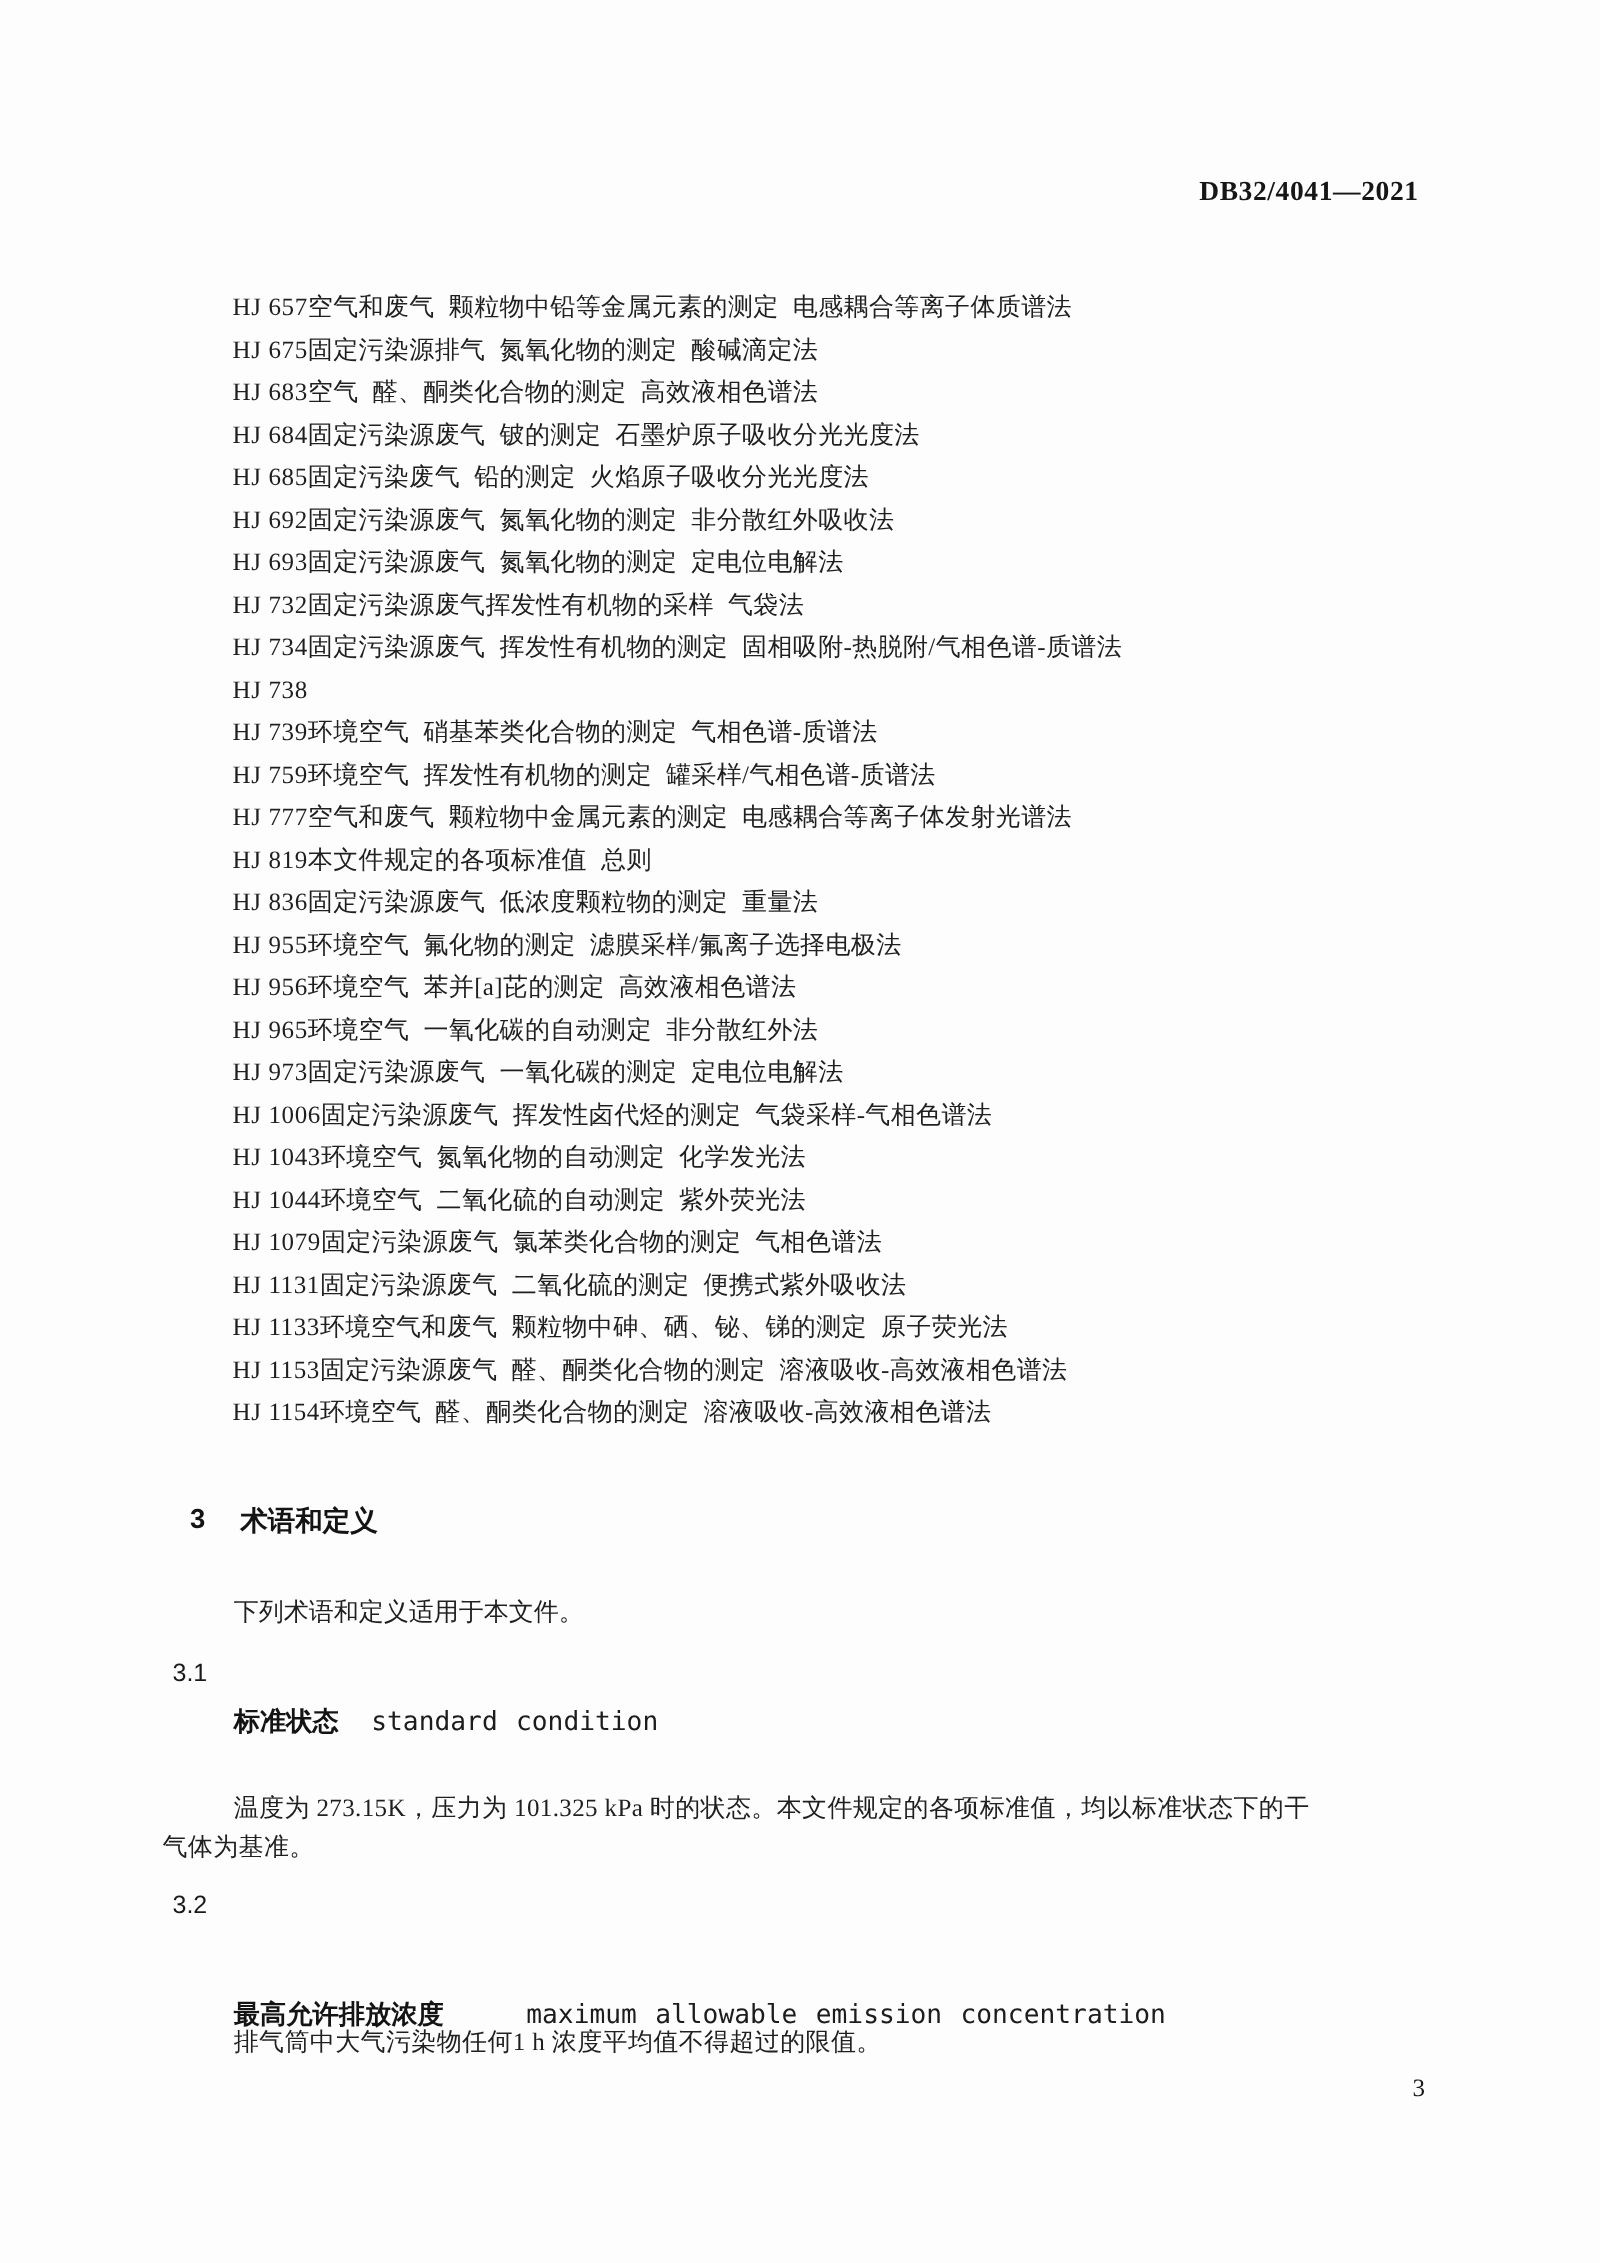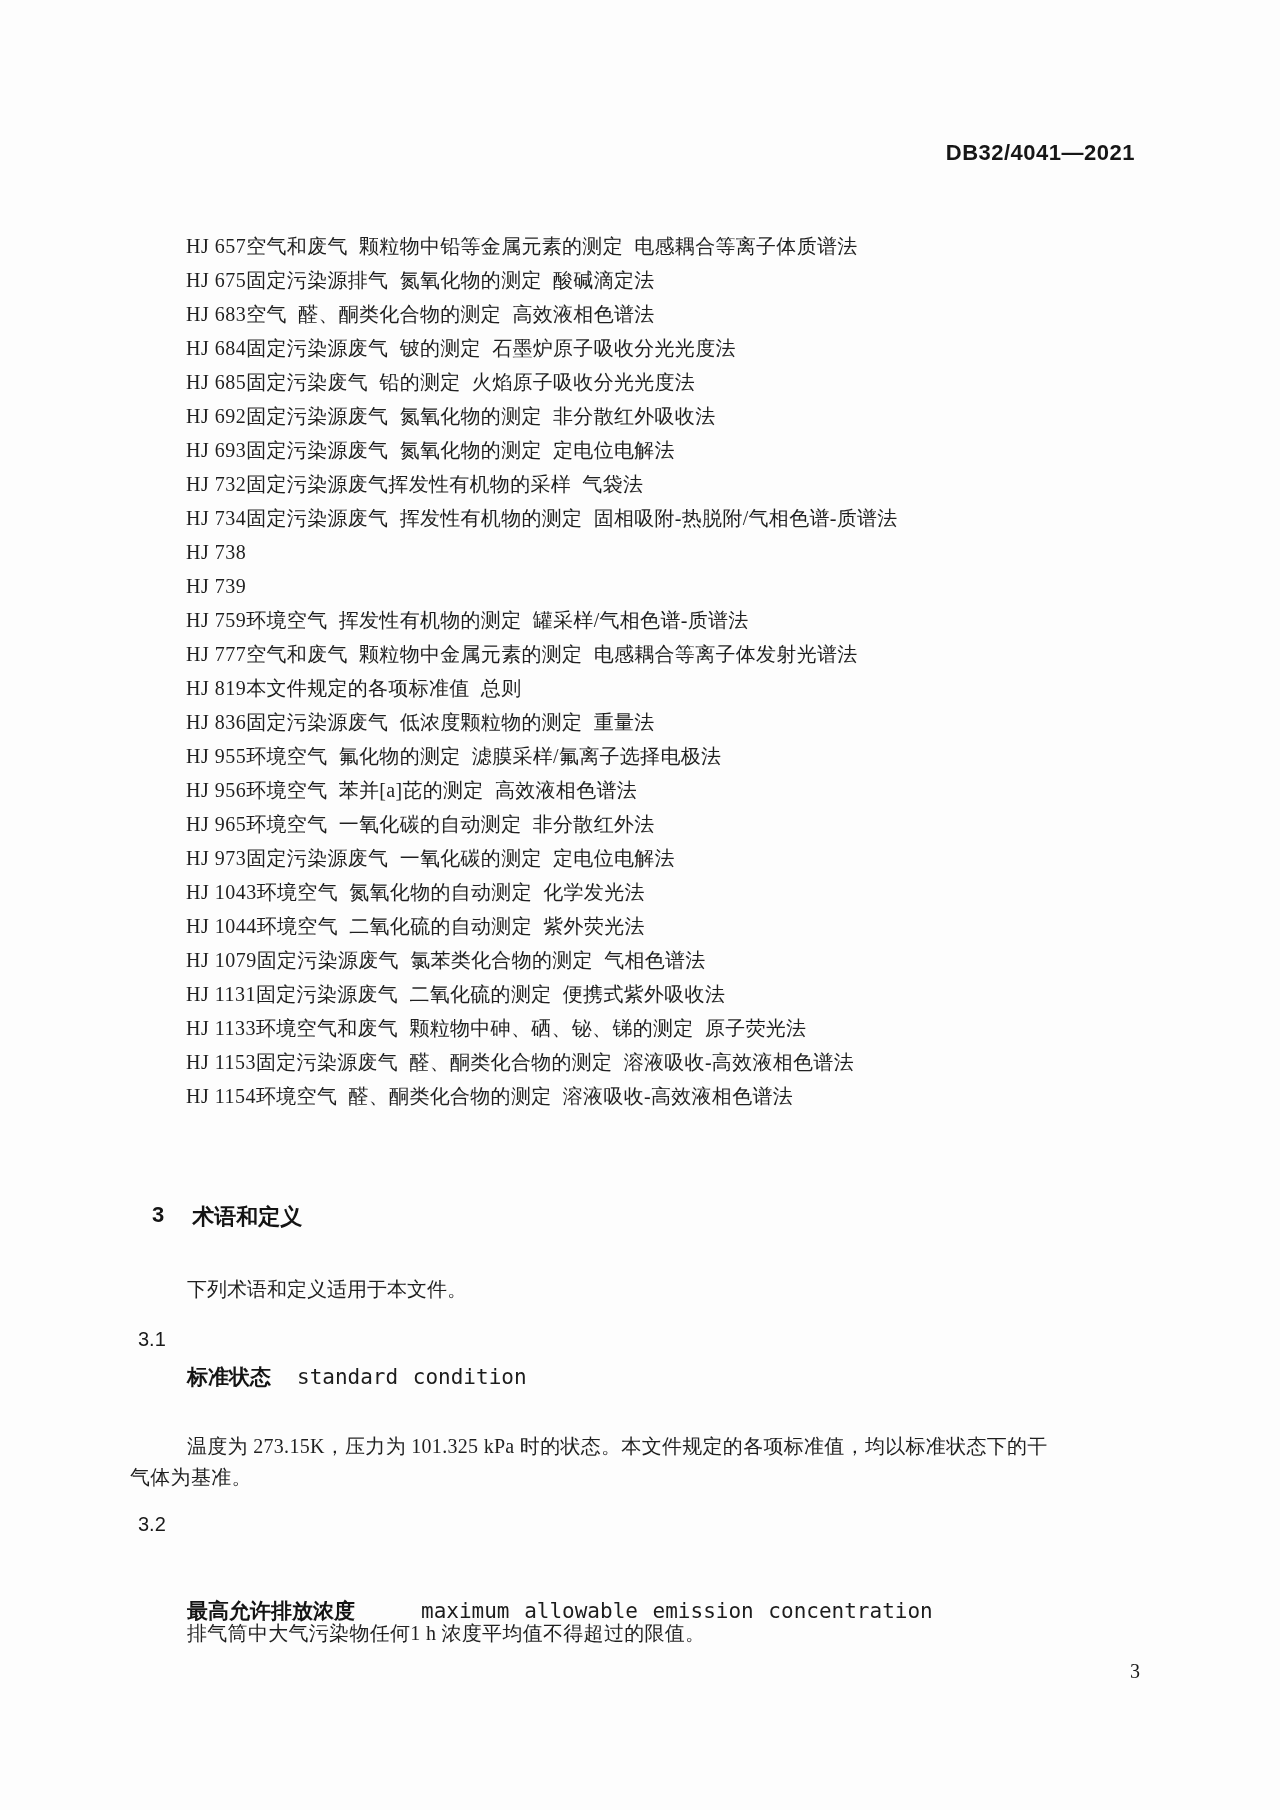--- a/index.html
+++ b/index.html
@@ -12,21 +12,21 @@
     position: relative;
     background: #fdfdfd;
     color: #1f1f1f;
     font-family: "Liberation Serif", serif;
     overflow: hidden;
   }
   .page-header {
     position: absolute;
     top: 140px;
     right: 145px;
-    font-family: Liberation Sans, sans-serif;
+    font-family: Liberation Serif, serif;
     font-weight: bold;
     font-size: 22px;
     letter-spacing: 0.5px;
     color: #161616;
   }
   .std-list {
     position: absolute;
     top: 229px;
     left: 186px;
     width: 980px;
@@ -163,20 +163,21 @@
       <span class="std-code">HJ 734</span>
       <span class="std-title">固定污染源废气 挥发性有机物的测定 固相吸附-热脱附/气相色谱-质谱法</span>
     </div>
 
     <div class="std-row">
       <span class="std-code">HJ 738</span>
     </div>
 
     <div class="std-row">
       <span class="std-code">HJ 739</span>
+      <span class="std-title">环境空气 硝基苯类化合物的测定 气相色谱-质谱法</span>
     </div>
 
     <div class="std-row">
       <span class="std-code">HJ 759</span>
       <span class="std-title">环境空气 挥发性有机物的测定 罐采样/气相色谱-质谱法</span>
     </div>
 
     <div class="std-row">
       <span class="std-code">HJ 777</span>
       <span class="std-title">空气和废气 颗粒物中金属元素的测定 电感耦合等离子体发射光谱法</span>
@@ -205,20 +206,24 @@
     <div class="std-row">
       <span class="std-code">HJ 965</span>
       <span class="std-title">环境空气 一氧化碳的自动测定 非分散红外法</span>
     </div>
 
     <div class="std-row">
       <span class="std-code">HJ 973</span>
       <span class="std-title">固定污染源废气 一氧化碳的测定 定电位电解法</span>
     </div>
 
+    <div class="std-row">
+      <span class="std-code">HJ 1006</span>
+      <span class="std-title">固定污染源废气 挥发性卤代烃的测定 气袋采样-气相色谱法</span>
+    </div>
 
     <div class="std-row">
       <span class="std-code">HJ 1043</span>
       <span class="std-title">环境空气 氮氧化物的自动测定 化学发光法</span>
     </div>
 
     <div class="std-row">
       <span class="std-code">HJ 1044</span>
       <span class="std-title">环境空气 二氧化硫的自动测定 紫外荧光法</span>
     </div>

